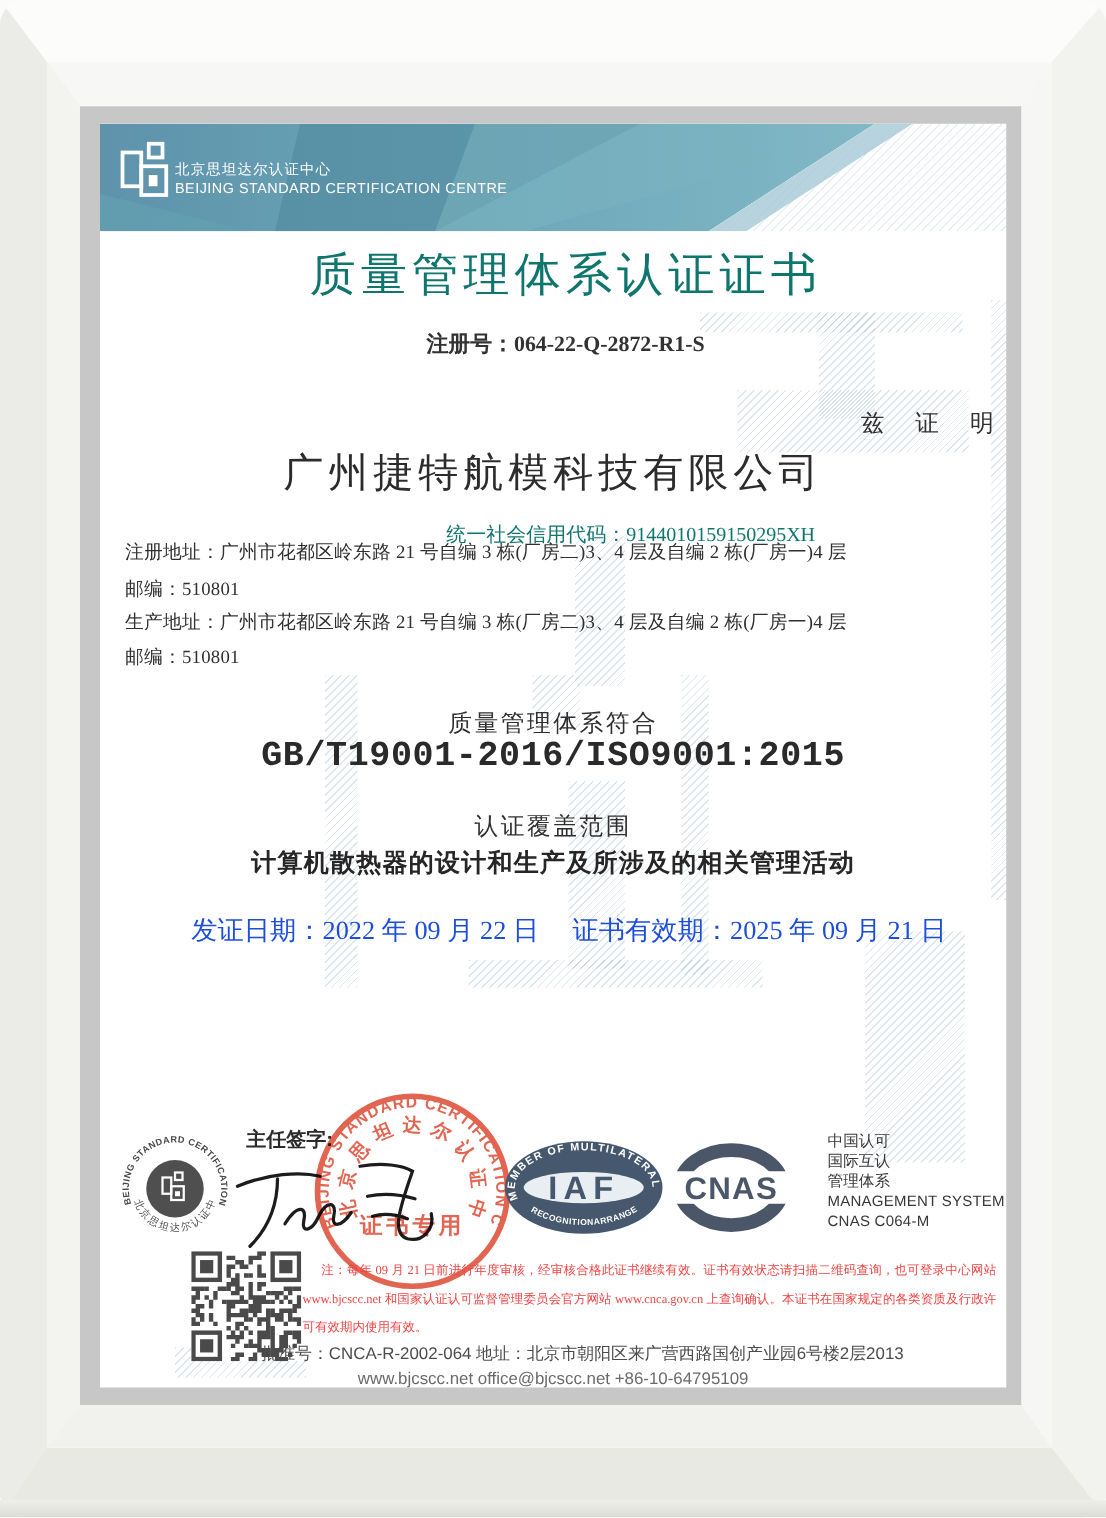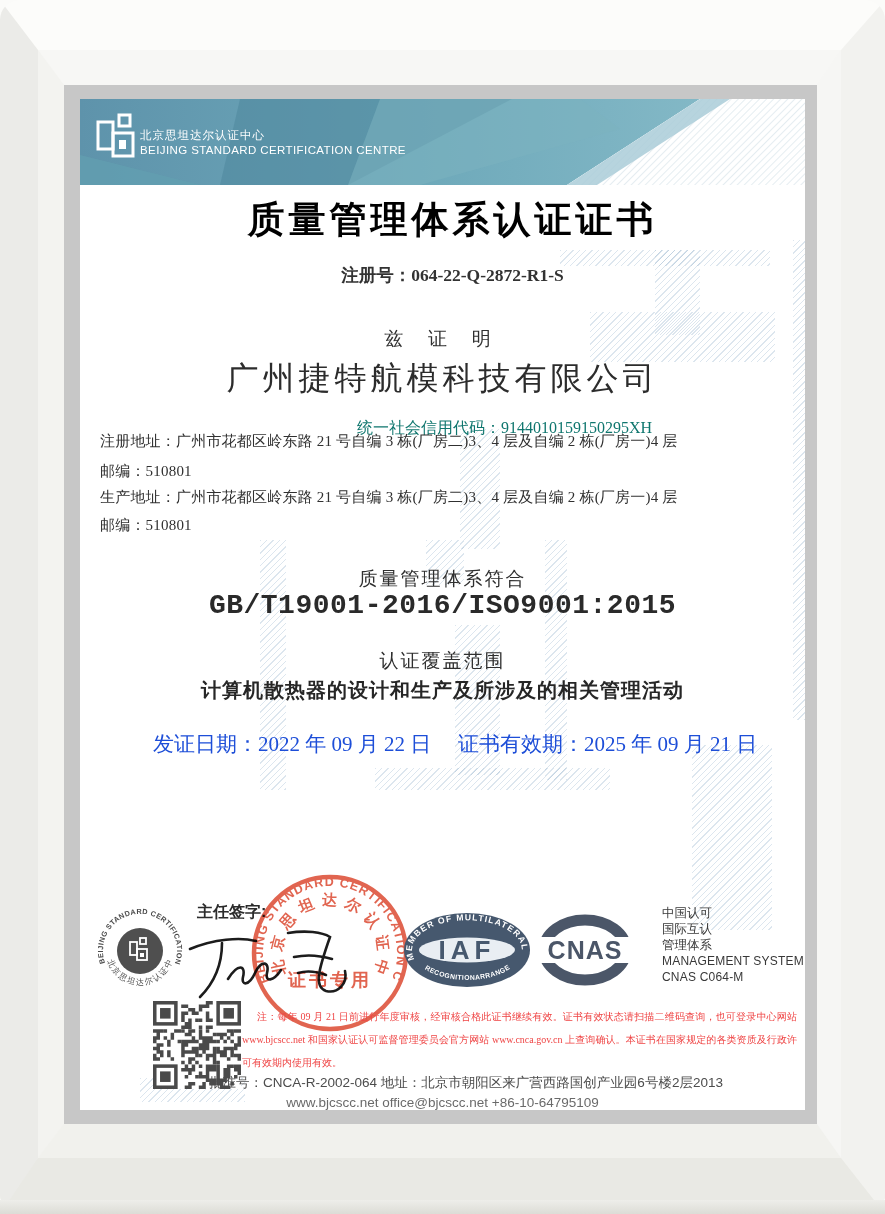--- a/index.html
+++ b/index.html
@@ -17,23 +17,23 @@
   
   .mat{width:753px;height:1039px;background:#c7c7c7;box-sizing:border-box;
        padding:14px 12px 14px 16px;}
   .page{position:relative;width:725px;height:1011px;background:#ffffff;overflow:hidden;color:#2e2e2e;}
   .abs{position:absolute;}
   .ctr{left:0;right:0;text-align:center;}
   
   .wm{position:absolute;pointer-events:none;
       background:repeating-linear-gradient(135deg,rgba(140,172,200,.30) 0,rgba(140,172,200,.30) 1px,transparent 1px,transparent 4.5px);}
   
-  .title{top:96px;font-size:37px;font-weight:bold;letter-spacing:4px;color:#000000;margin-left:20px;}
+  .title{top:96px;font-size:37px;font-weight:normal;letter-spacing:4px;color:#0f766e;margin-left:20px;}
   .regno{top:164px;font-size:17.5px;font-weight:bold;transform:translateX(10px);color:#323232;}
-  .decl{top:227px;font-size:19px;letter-spacing:10px;color:#303030;}
+  .decl{top:227px;font-size:19px;letter-spacing:10px;color:#303030;text-align:right;}
   .company{top:258px;font-size:32px;letter-spacing:4px;color:#2c2c2c;}
   .credit{top:319px;font-size:16px;transform:translateX(62px);color:#0f766e;}
   .addr{left:20px;font-size:15px;color:#303030;letter-spacing:.2px;}
   .conform{top:467px;font-size:19px;letter-spacing:2px;color:#2f2f2f;}
   .standard{top:491px;font-size:28px;font-weight:bold;font-family:Liberation Mono, monospace;letter-spacing:.5px;color:#2a2a2a;}
   .scopelab{top:549px;font-size:19px;letter-spacing:2px;color:#2f2f2f;}
   .scope{top:578px;font-size:20px;font-weight:bold;letter-spacing:1px;color:#262626;}
   .dateitem{top:631px;font-size:21px;color:#1d4ed8;margin-left:28px;}
   .director{left:117px;top:803px;font-size:16px;font-weight:bold;color:#2b2b2b;font-family:"Liberation Sans","DejaVu Sans",sans-serif;}
   .cnastext{left:582px;top:806px;font-size:12.5px;line-height:16px;color:#383838;font-family:"Liberation Sans","DejaVu Sans",sans-serif;}

